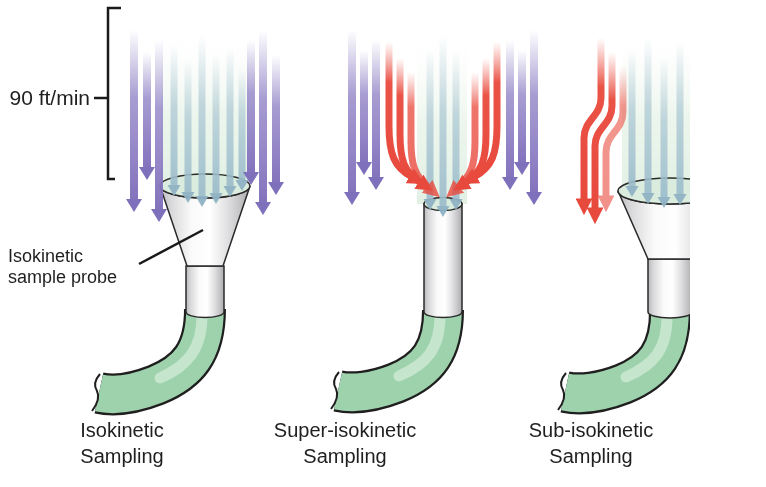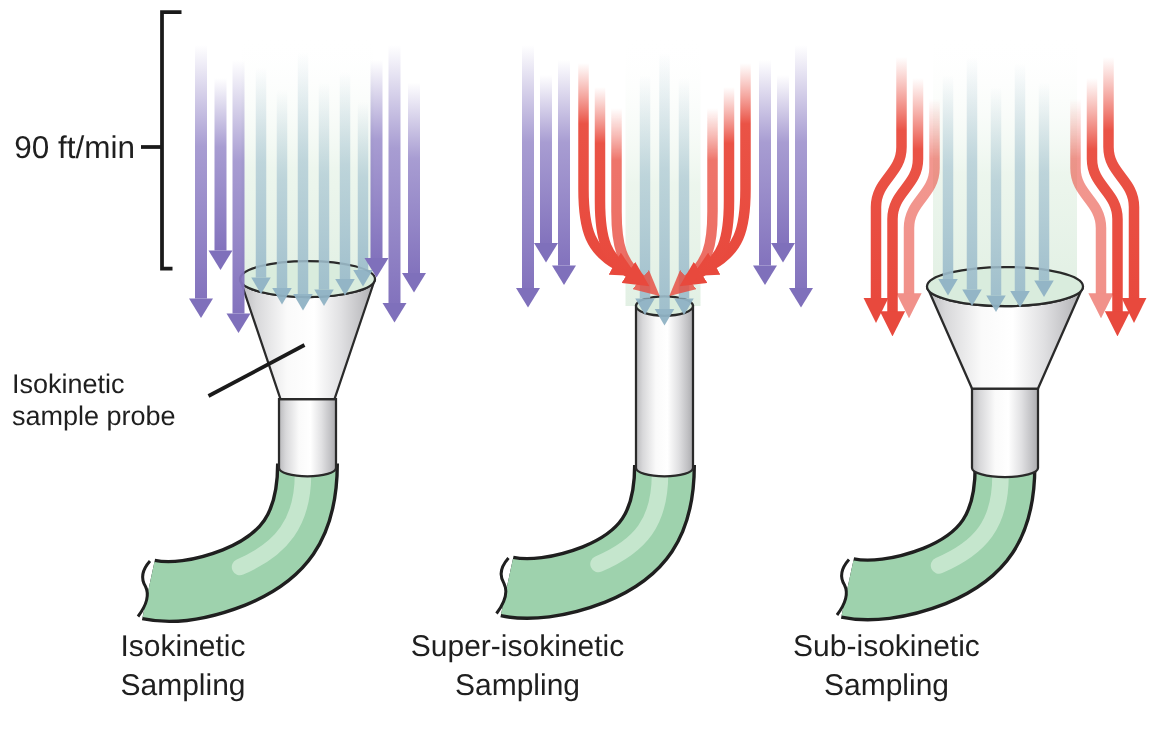--- a/index.html
+++ b/index.html
@@ -2,21 +2,21 @@
 <html><head>
 <meta charset="utf-8">
 <style>
   html, body {
     margin: 0;
     padding: 0;
     background: #ffffff;
   }
   #stage {
     position: relative;
-    width: 766px;
+    width: 690px;
     height: 487px;
     background: #ffffff;
     font-family: "Liberation Sans", "DejaVu Sans", sans-serif;
     overflow: hidden;
   }
   svg { display: block; }
   text {
     font-family: "Liberation Sans", "DejaVu Sans", sans-serif;
     fill: #1f1f1f;
   }

